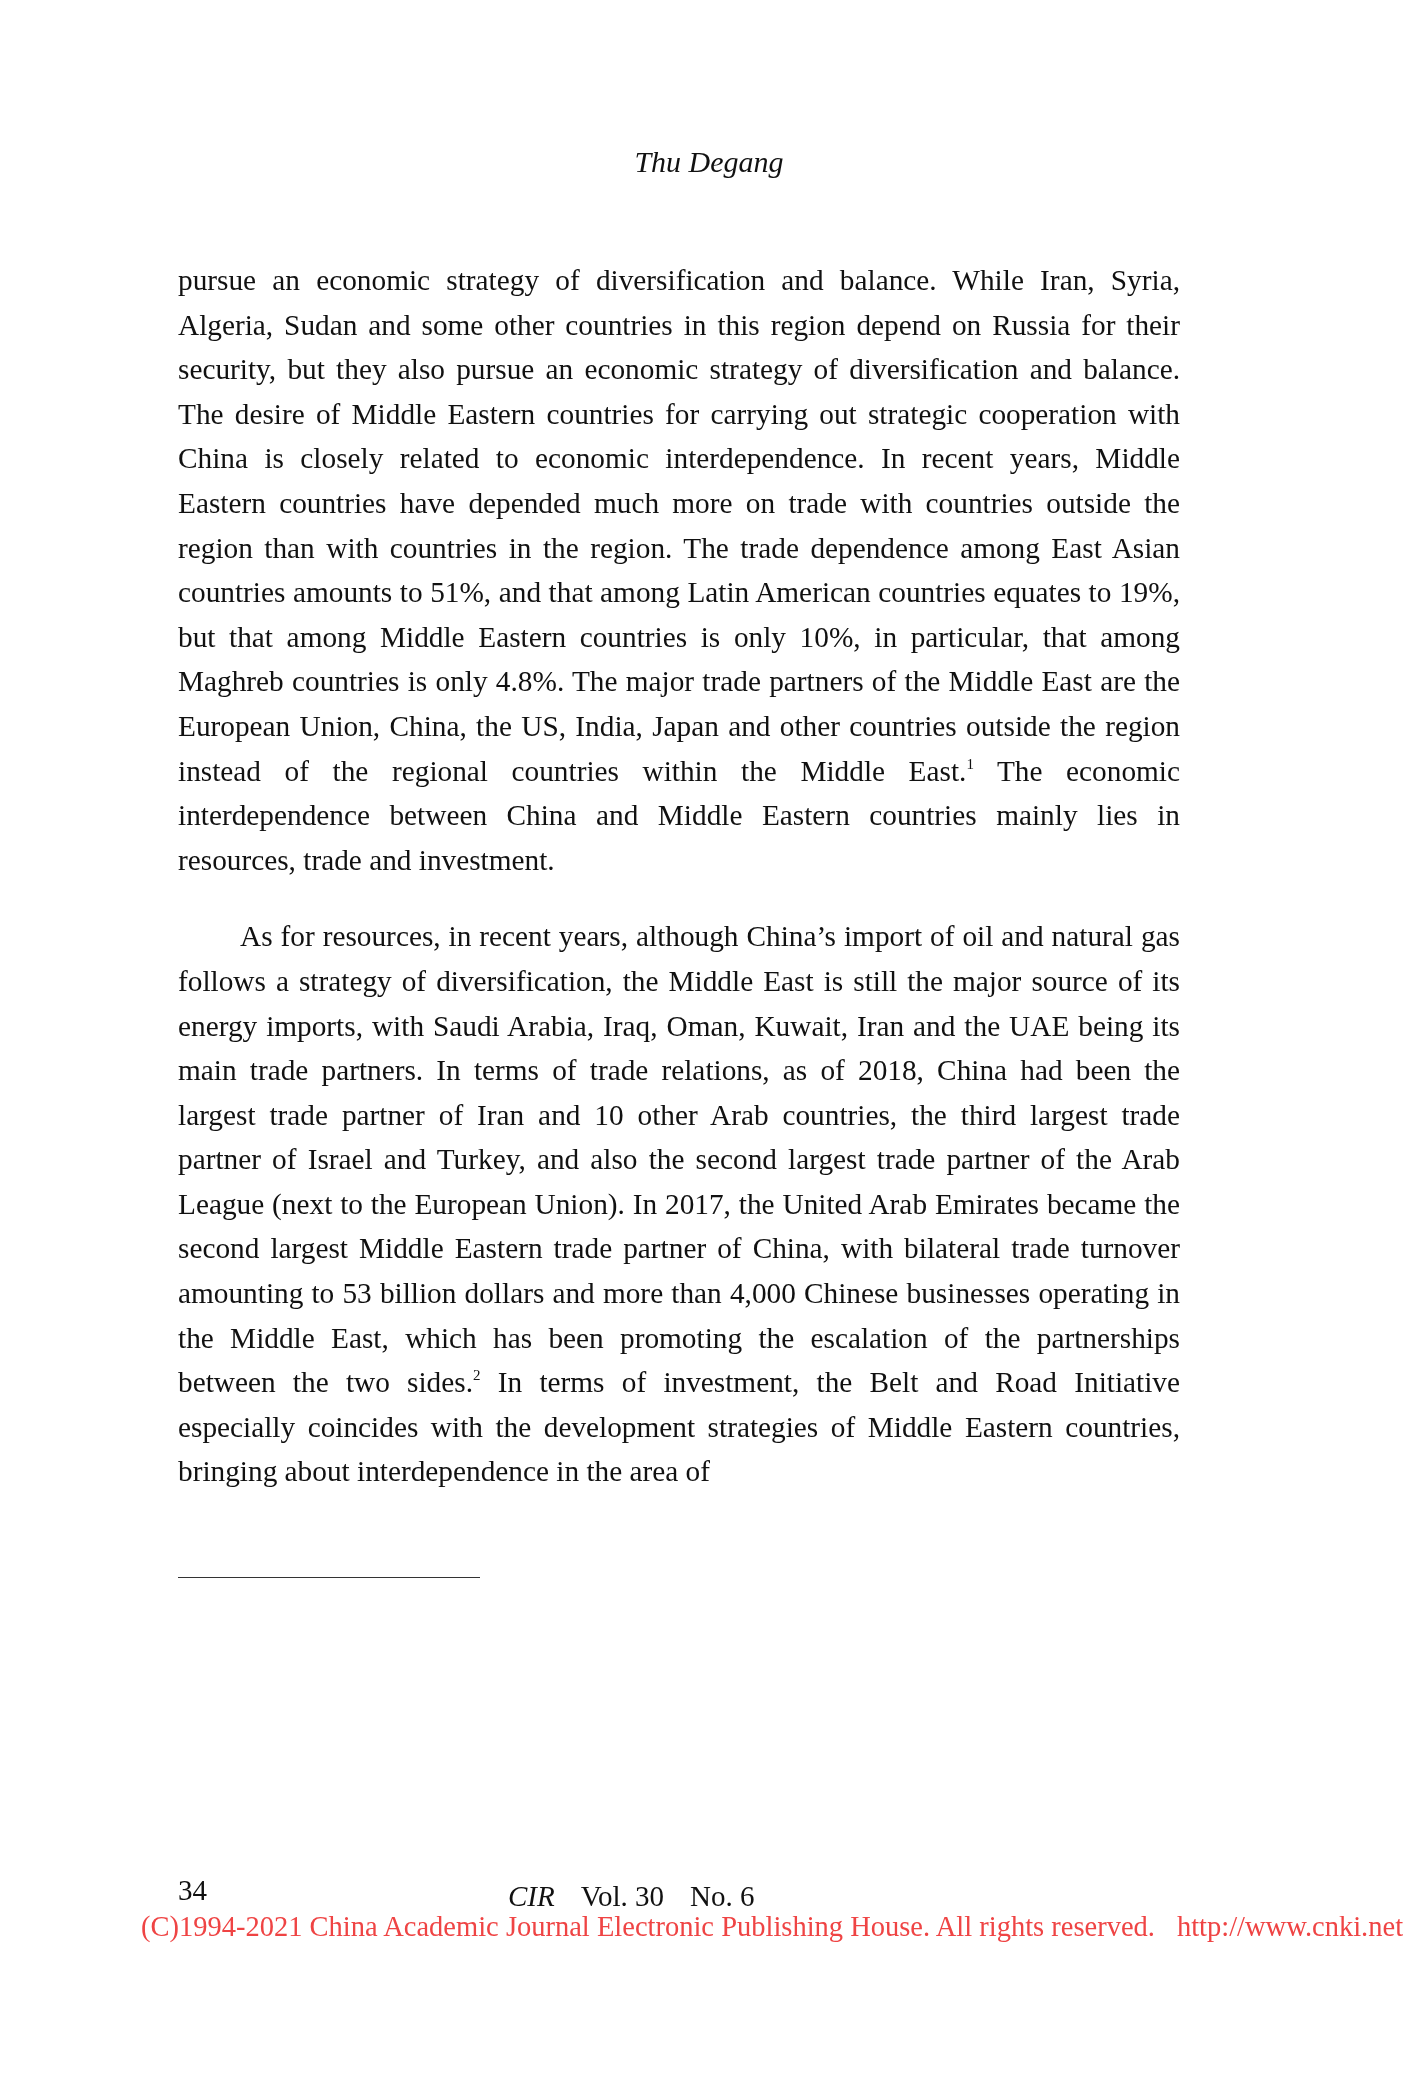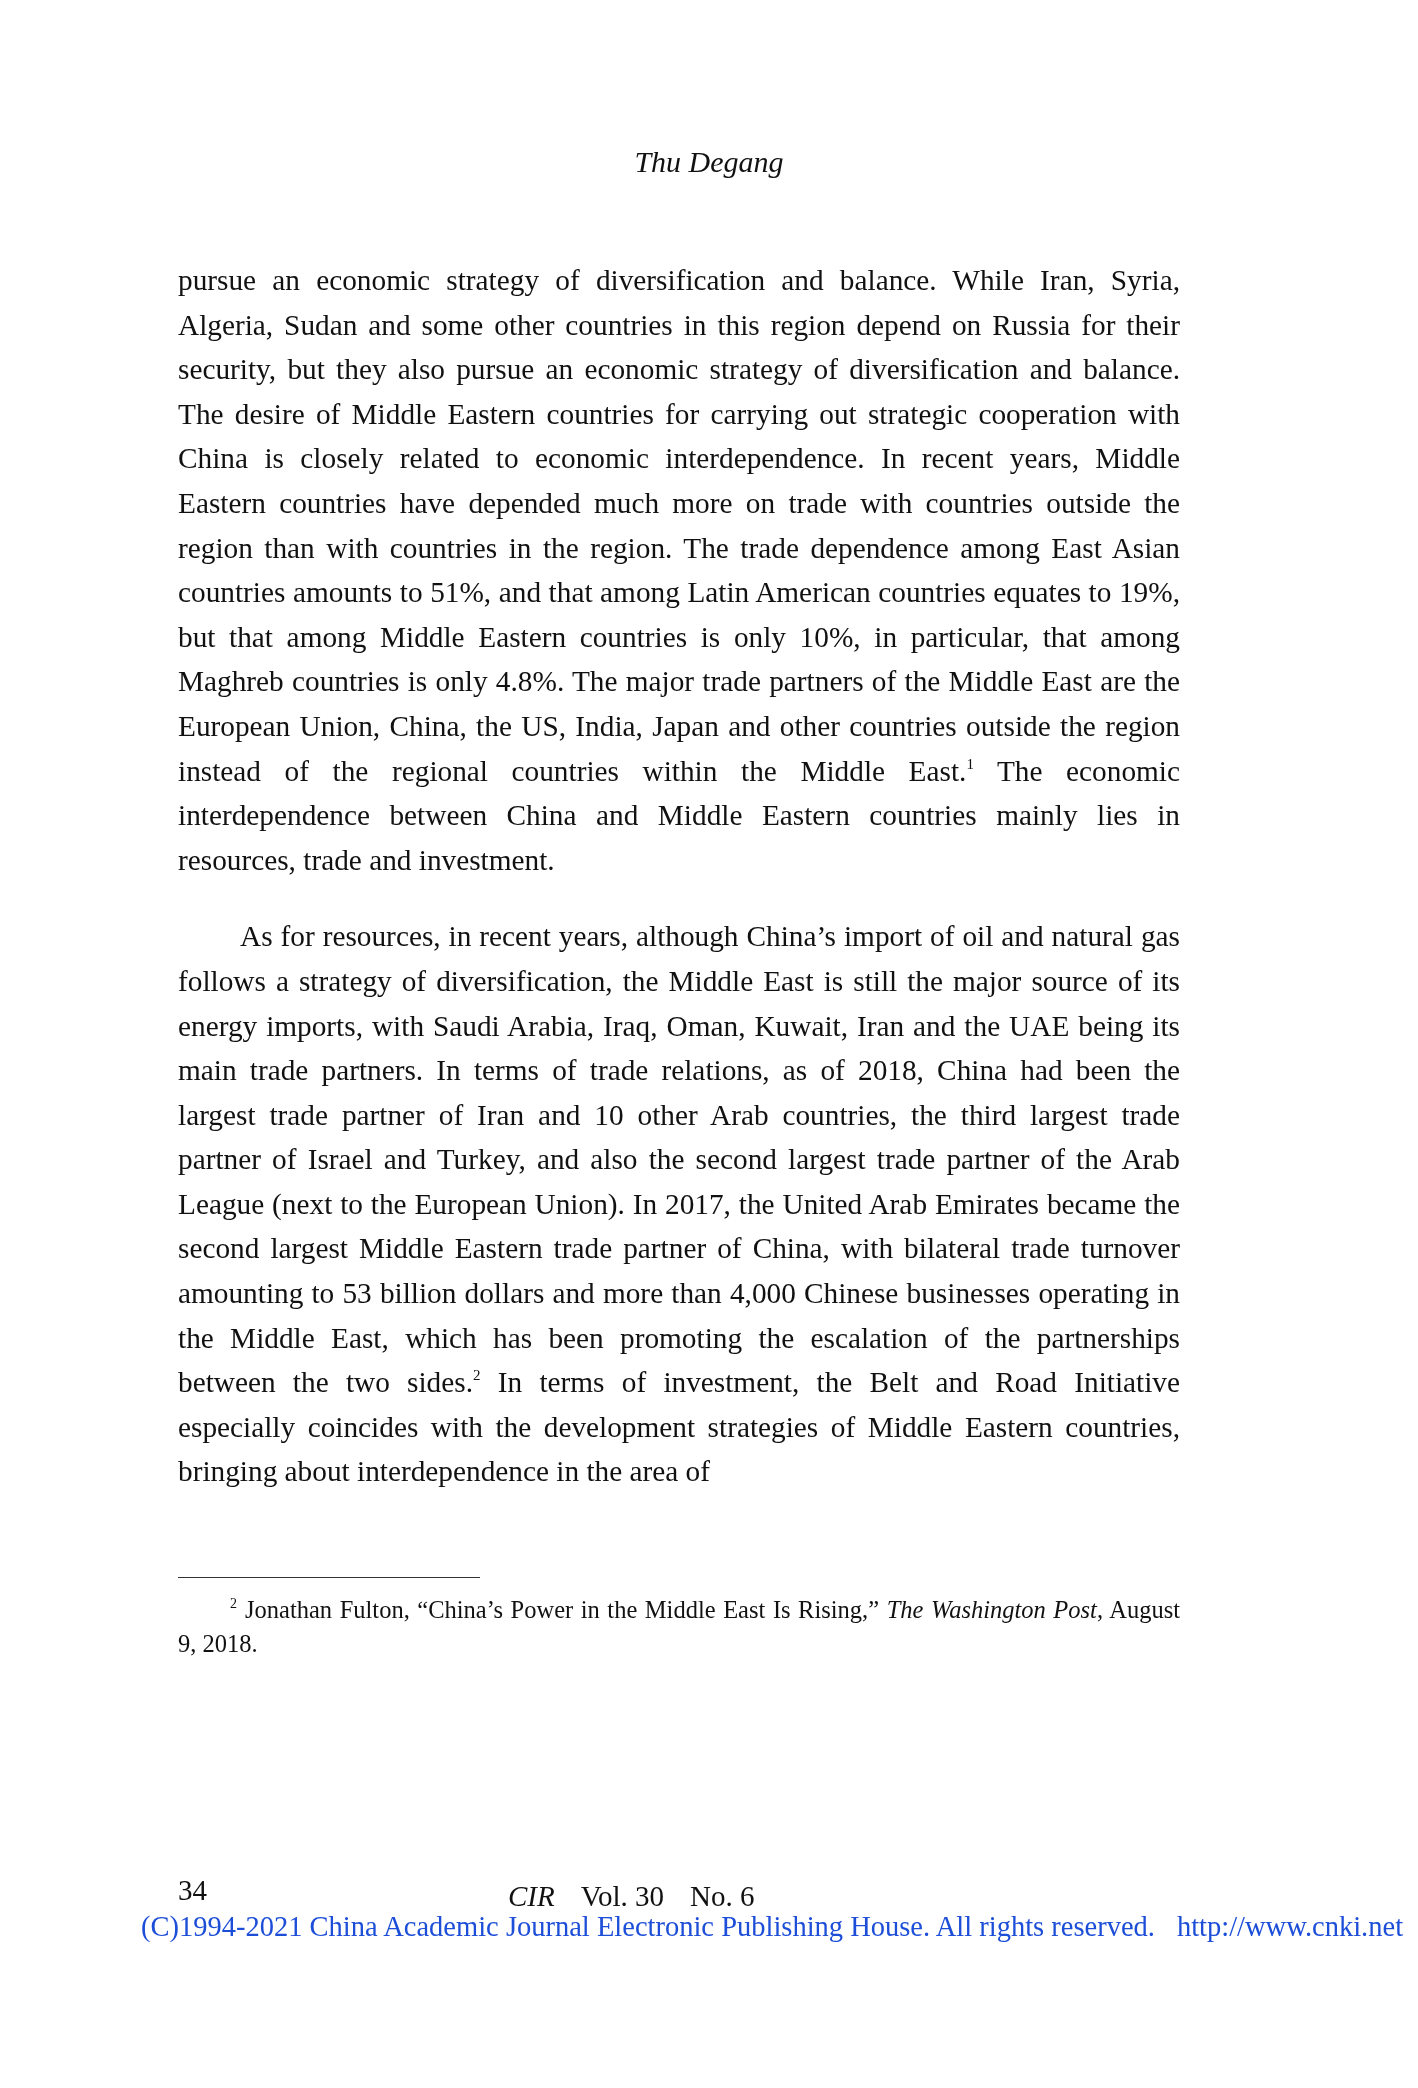--- a/index.html
+++ b/index.html
@@ -98,40 +98,39 @@
     }
     .journal-info span {
       margin-right: 26px;
     }
     .copyright {
       position: absolute;
       top: 1907px;
       left: 141px;
       font-size: 28.5px;
       line-height: 40px;
-      color: #1d4ed8;
+      color: #ef4444;
       white-space: nowrap;
     }
     .copyright .url-part {
       margin-left: 22px;
     }
   </style>
 </head>
 <body>
 
 <div class="running-head">Thu Degang</div>
 
 <div class="body-text">
   <p class="para"><span>pursue an economic strategy of diversification and balance. While Iran, Syria, Algeria, Sudan and some other countries in this region depend on Russia for their security, but they also pursue an economic strategy of diversification and balance. The desire of Middle Eastern countries for carrying out strategic cooperation with China is closely related to economic interdependence. In recent years, Middle Eastern countries have depended much more on trade with countries outside the region than with countries in the region. The trade dependence among East Asian countries amounts to 51%, and that among Latin American countries equates to 19%, but that among Middle Eastern countries is only 10%, in particular, that among Maghreb countries is only 4.8%. The major trade partners of the Middle East are the European Union, China, the US, India, Japan and other countries outside the region instead of the regional countries within the Middle East.</span><sup class="fn-ref">1</sup><span> The economic interdependence between China and Middle Eastern countries mainly lies in resources, trade and investment.</span></p>
   <p class="para indent"><span>As for resources, in recent years, although China’s import of oil and natural gas follows a strategy of diversification, the Middle East is still the major source of its energy imports, with Saudi Arabia, Iraq, Oman, Kuwait, Iran and the UAE being its main trade partners. In terms of trade relations, as of 2018, China had been the largest trade partner of Iran and 10 other Arab countries, the third largest trade partner of Israel and Turkey, and also the second largest trade partner of the Arab League (next to the European Union). In 2017, the United Arab Emirates became the second largest Middle Eastern trade partner of China, with bilateral trade turnover amounting to 53 billion dollars and more than 4,000 Chinese businesses operating in the Middle East, which has been promoting the escalation of the partnerships between the two sides.</span><sup class="fn-ref">2</sup><span> In terms of investment, the Belt and Road Initiative especially coincides with the development strategies of Middle Eastern countries, bringing about interdependence in the area of</span></p>
 </div>
 
 <div class="footnote-rule"></div>
 
 <div class="footnotes">
-  <p class="footnote"><sup class="fn-num">2</sup><span>Jonathan Fulton, “China’s Power in the Middle East Is Rising,” </span><em>The Washington Post</em><span>, August 9, 2018.</span></p>
 </div>
 
 <div class="page-number">34</div>
 
 <div class="journal-info"><span class="journal-name">CIR</span><span>Vol. 30</span><span>No. 6</span></div>
 
 <div class="copyright"><span>(C)1994-2021 China Academic Journal Electronic Publishing House. All rights reserved.</span><span class="url-part">http://www.cnki.net</span></div>
 
 </body></html>

